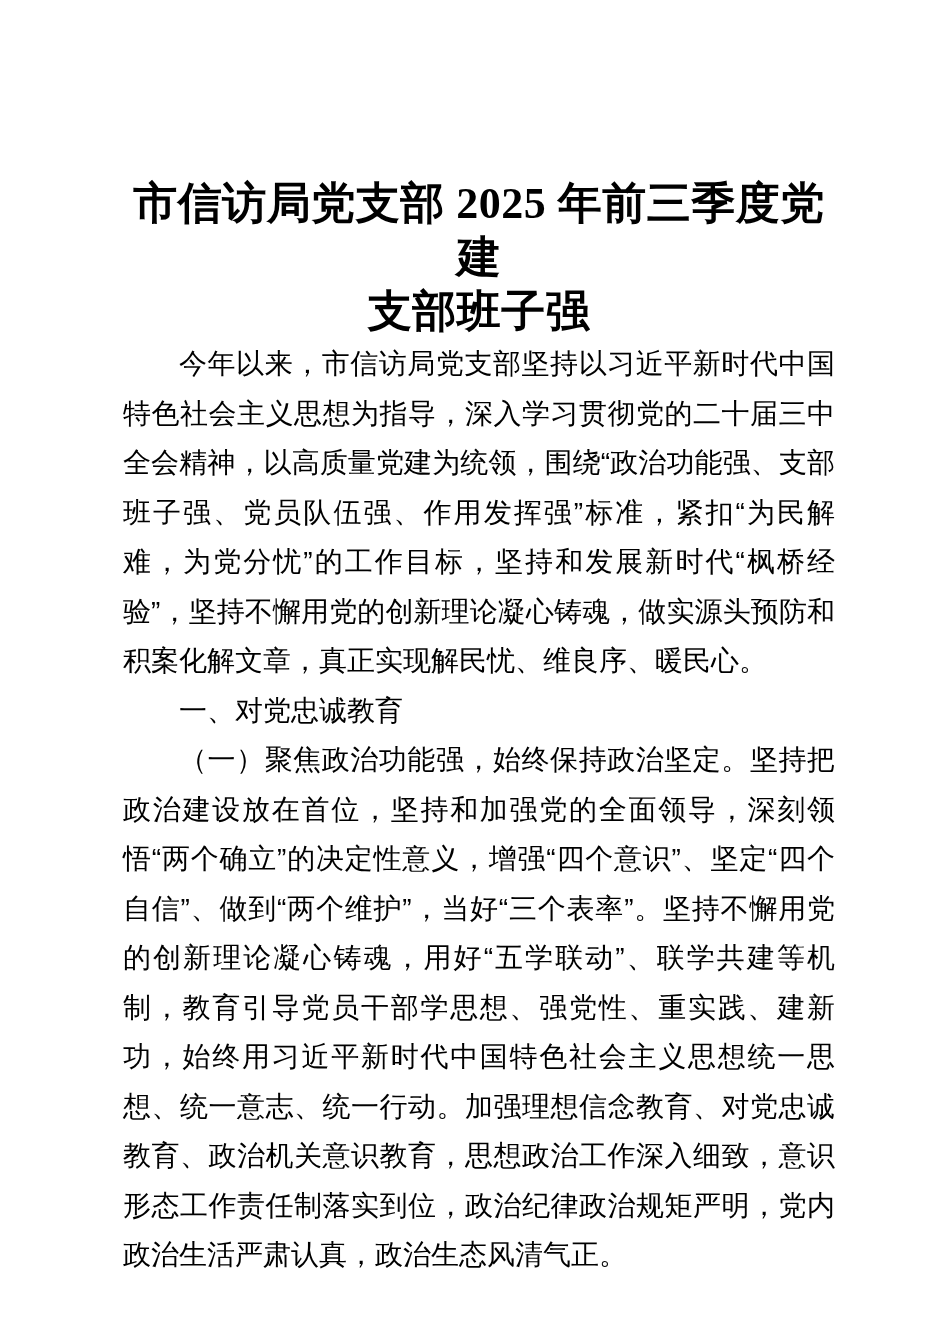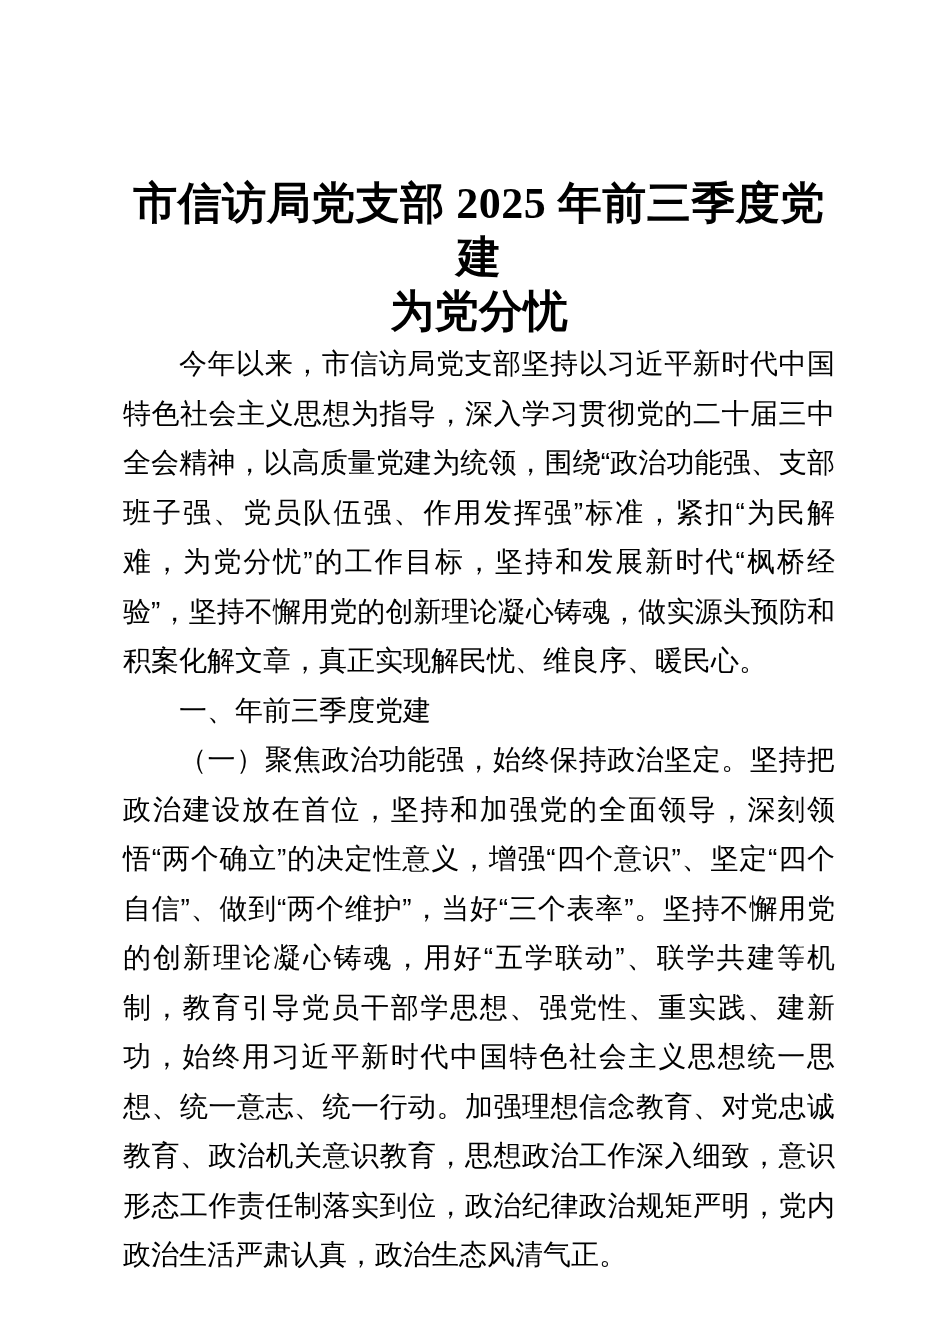--- a/index.html
+++ b/index.html
@@ -44,23 +44,23 @@
   }
 </style>
 </head>
 <body>
 
 <div class="doc-page">
   <div class="doc-content">
 
     <h1 class="doc-title">
       <span>市信访局党支部 2025 年前三季度党建</span><br>
-      <span>为党分忧</span>
+      <span>支部班子强</span>
     </h1>
 
     <div class="doc-body">
       <p class="para">今年以来，市信访局党支部坚持以习近平新时代中国特色社会主义思想为指导，深入学习贯彻党的二十届三中全会精神，以高质量党建为统领，围绕“政治功能强、支部班子强、党员队伍强、作用发挥强”标准，紧扣“为民解难，为党分忧”的工作目标，坚持和发展新时代“枫桥经验”，坚持不懈用党的创新理论凝心铸魂，做实源头预防和积案化解文章，真正实现解民忧、维良序、暖民心。</p>
-      <p class="para">一、年前三季度党建</p>
+      <p class="para">一、对党忠诚教育</p>
       <p class="para">（一）聚焦政治功能强，始终保持政治坚定。坚持把政治建设放在首位，坚持和加强党的全面领导，深刻领悟“两个确立”的决定性意义，增强“四个意识”、坚定“四个自信”、做到“两个维护”，当好“三个表率”。坚持不懈用党的创新理论凝心铸魂，用好“五学联动”、联学共建等机制，教育引导党员干部学思想、强党性、重实践、建新功，始终用习近平新时代中国特色社会主义思想统一思想、统一意志、统一行动。加强理想信念教育、对党忠诚教育、政治机关意识教育，思想政治工作深入细致，意识形态工作责任制落实到位，政治纪律政治规矩严明，党内政治生活严肃认真，政治生态风清气正。</p>
     </div>
 
   </div>
 </div>
 
 </body></html>

